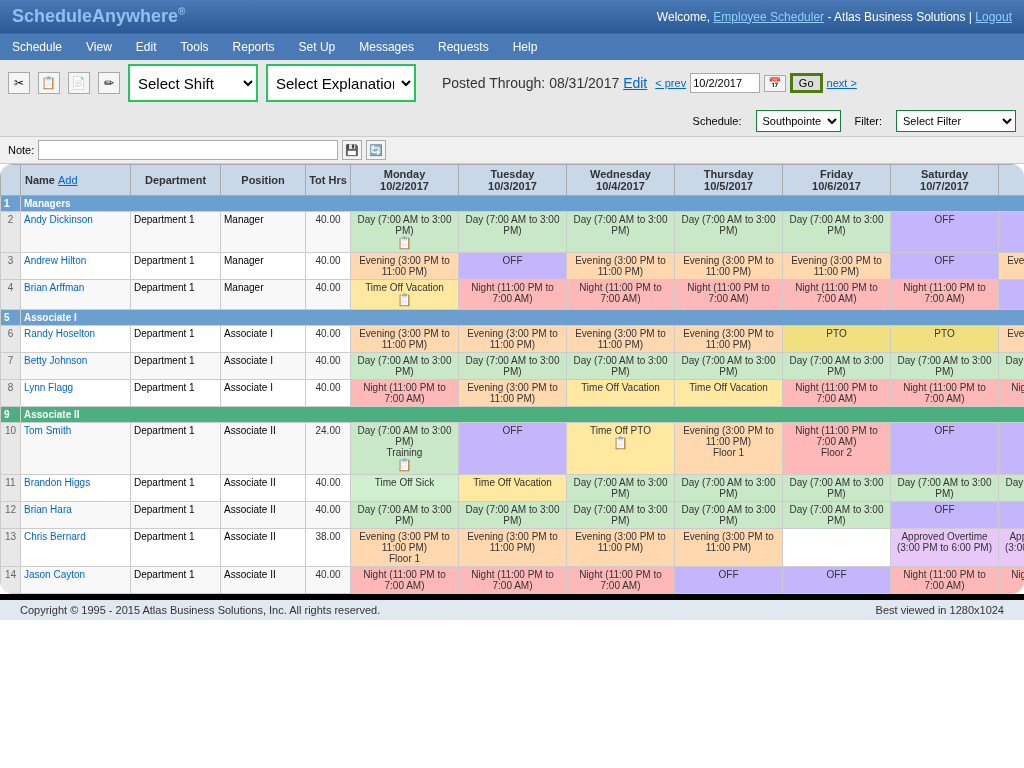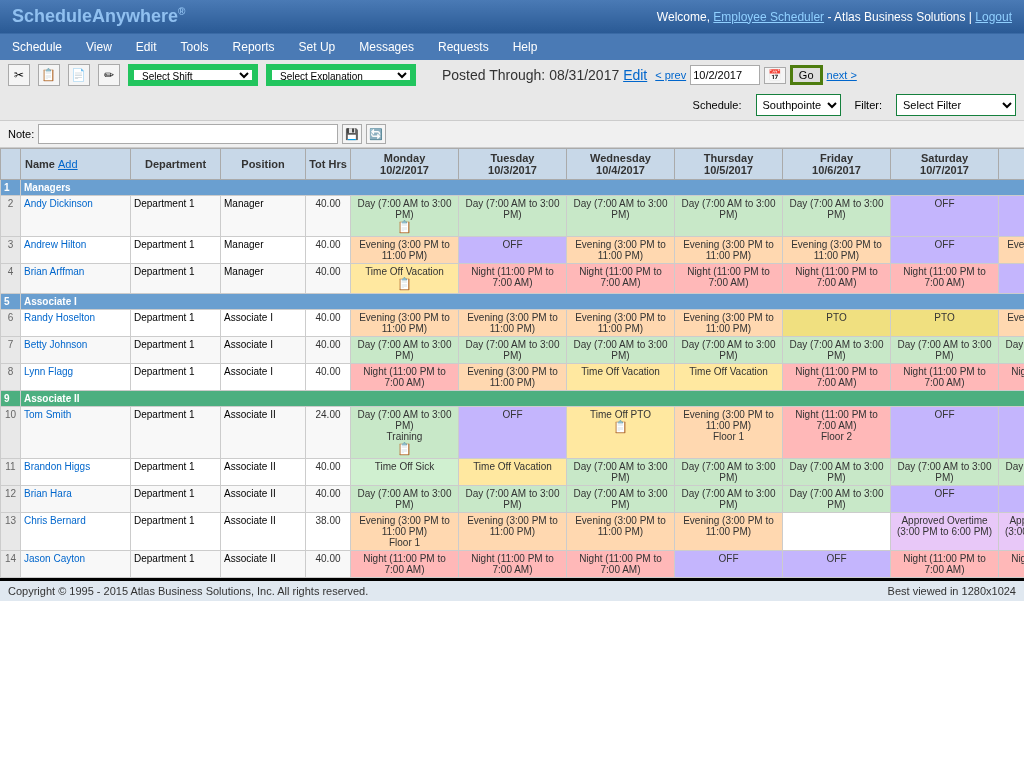--- a/index.html
+++ b/index.html
@@ -12,21 +12,21 @@
     #header-right { color: white; font-size: 12px; }
     #header-right a { color: #90d0ff; text-decoration: underline; cursor: pointer; }
 
     
     #nav { background: #4a7ab5; padding: 0; display: flex; border-top: 1px solid #3a6aa5; }
     #nav .nav-item { color: white; padding: 6px 12px; cursor: pointer; font-size: 12px; }
 
     
     #toolbar { background: #e8e8e8; border-bottom: 1px solid #ccc; padding: 4px 8px; display: flex; align-items: center; gap: 8px; flex-wrap: wrap; }
     .toolbar-icon { width: 22px; height: 22px; cursor: pointer; border: 1px solid #aaa; background: #f5f5f5; display: inline-flex; align-items: center; justify-content: center; font-size: 12px; }
-    .toolbar-select { height: 22px; font-size: 10px; border: 6px solid #22c55e; background: white; padding: 0 4px; }
+    .toolbar-select { height: 38px; font-size: 15px; border: 2px solid #22c55e; background: white; padding: 0 4px; }
     #posted-through { margin-left: 18px; font-size: 14px; color: #333; }
     #posted-through a { color: #0066cc; text-decoration: underline; cursor: pointer; }
     #nav-dates { display: flex; align-items: center; gap: 4px; font-size: 11px; }
     #nav-dates input { width: 70px; height: 20px; border: 1px solid #aaa; font-size: 11px; padding: 0 2px; }
     #nav-dates button { height: 20px; padding: 0 6px; font-size: 11px; background: #ddd; border: 3px solid #4d7c0f; cursor: pointer; }
     #schedule-filter { margin-left: auto; display: flex; align-items: center; gap: 14px; font-size: 11px; }
     #schedule-filter select { height: 22px; font-size: 11px; border: 1px solid #15803d; padding: 0 2px; }
 
     
     #note-row { background: #f0f0f0; border-bottom: 1px solid #ccc; padding: 3px 8px; display: flex; align-items: center; gap: 4px; font-size: 11px; }
@@ -60,24 +60,24 @@
     .shift-night { background: #ffb8b8; color: #333; text-align: center; font-size: 10px; }
     .shift-off { background: #c4b5fd; color: #333; text-align: center; font-size: 10px; }
     .shift-pto { background: #f0e080; color: #333; text-align: center; font-size: 10px; }
     .shift-timeoff { background: #ffe8a0; color: #333; text-align: center; font-size: 10px; }
     .shift-sick { background: #d0f0d0; color: #333; text-align: center; font-size: 10px; }
     .shift-overtime { background: #e8c8f8; color: #333; text-align: center; font-size: 10px; }
 
     .row-num { text-align: center; color: #666; background: #e8e8e8; font-size: 10px; width: 20px; }
 
     
-    #footer { background: #e0e8f0; border-top: 3px solid #000000; padding: 4px 8px; display: flex; justify-content: space-between; font-size: 11px; color: #333; }
-
-    
-    #table-wrapper { overflow-x: hidden; overflow-y: auto; max-height: 560px; position: relative; }
+    #footer { background: #e0e8f0; border-top: 6px solid #000000; padding: 4px 20px; display: flex; justify-content: space-between; font-size: 11px; color: #333; }
+
+    
+    #table-wrapper { overflow-x: hidden; overflow-y: auto; max-height: 560px; position: relative; border-radius: 13px; }
   </style>
 </head>
 <body>
 
 <div id="header">
   <div id="logo">
     <span>Schedule<span style="color:#90c0f0;">Anywhere</span><sup style="font-size:10px;">®</sup></span>
   </div>
   <div id="header-right">
     <span>Welcome,</span>

